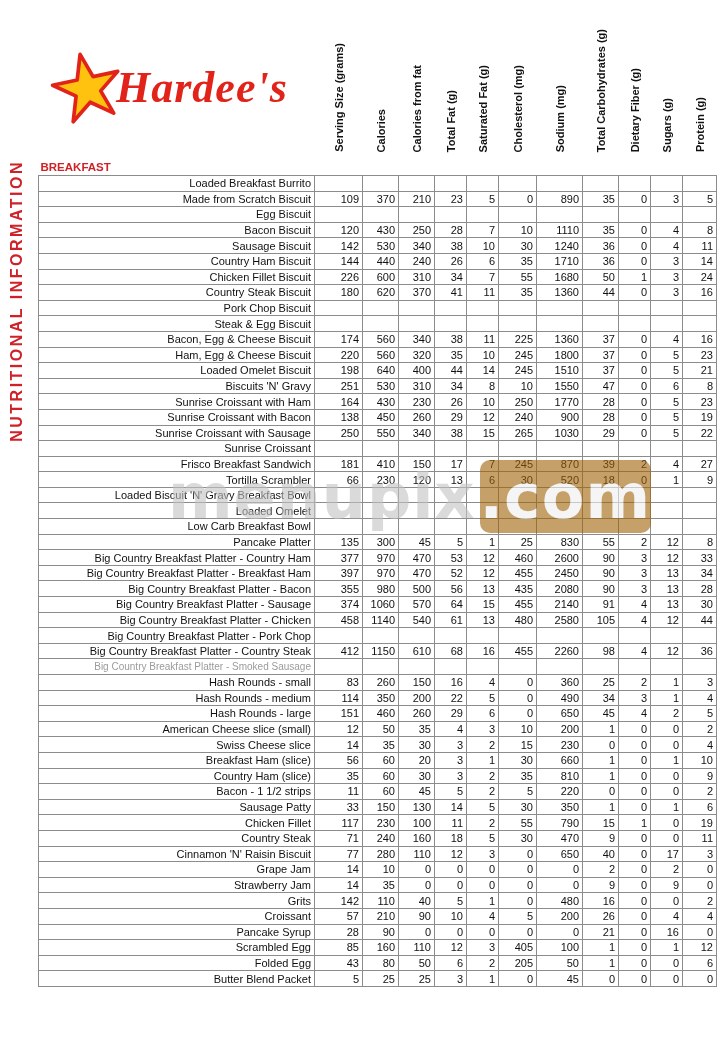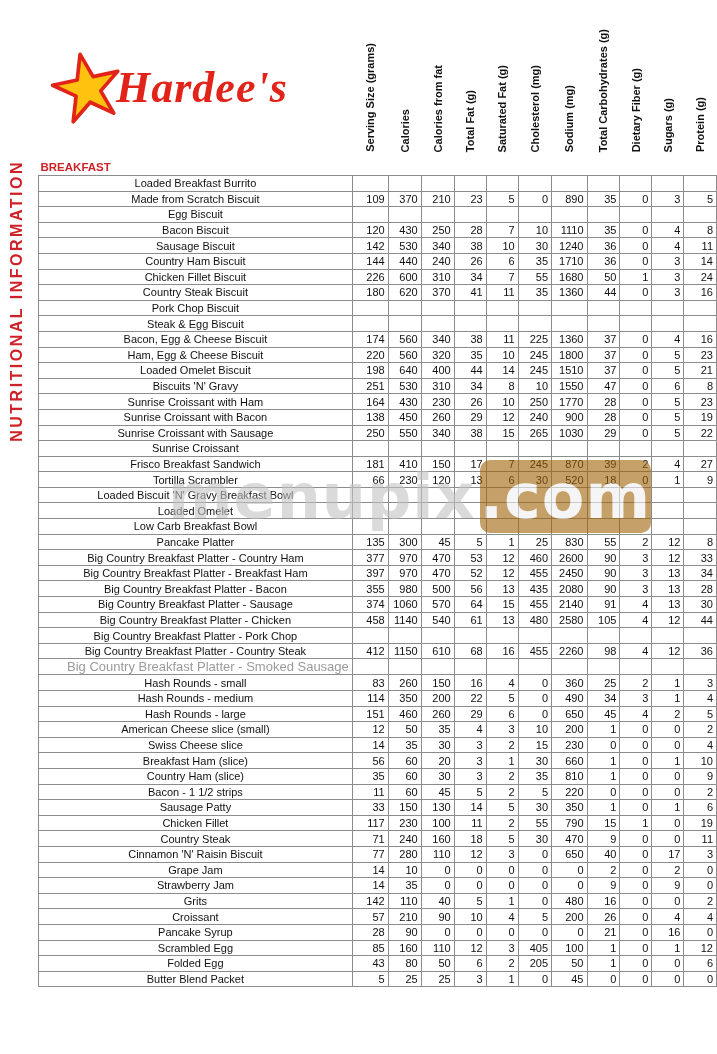--- a/index.html
+++ b/index.html
@@ -29,27 +29,27 @@
   table { border-collapse:collapse; table-layout:fixed; }
   thead th { border:none; vertical-align:bottom; height:152px; padding:0 0 4px 0; text-align:center; font-weight:bold; }
   thead th .vert {
     writing-mode:vertical-rl; transform:rotate(180deg);
     display:inline-block; font-size:11px; font-weight:bold; white-space:nowrap; color:#111;
   }
   tbody td {
     border:1px solid #8c8c8c; font-size:11px; height:14.6px;
     padding:0 3px; color:#111; overflow:hidden; white-space:nowrap;
   }
-  td.name { text-align:center; }
+  td.name { text-align:right; }
   td.val  { text-align:right; }
   tr.section-row td {
     border:none; color:#cf2128; font-weight:bold; font-size:11.5px;
     padding:0 0 2px 2px; height:13px;
   }
-  tr.muted td { color:#9b9b9b; font-size:13px;padding-left:28px; }
+  tr.muted td { color:#9b9b9b; font-size:10px;padding-left:28px; }
 
   
   .watermark {
     position:absolute; left:168px; top:460px; pointer-events:none;
     font-family:"DejaVu Sans", sans-serif; font-weight:bold; font-size:62px;
     color:#c2c2c2; opacity:0.6; letter-spacing:1px; white-space:nowrap;
   }
   .watermark .suffix {
     background:#a16207; color:#f0f0f0; border-radius:10px; padding:0 0; margin-left:4px;
   }

